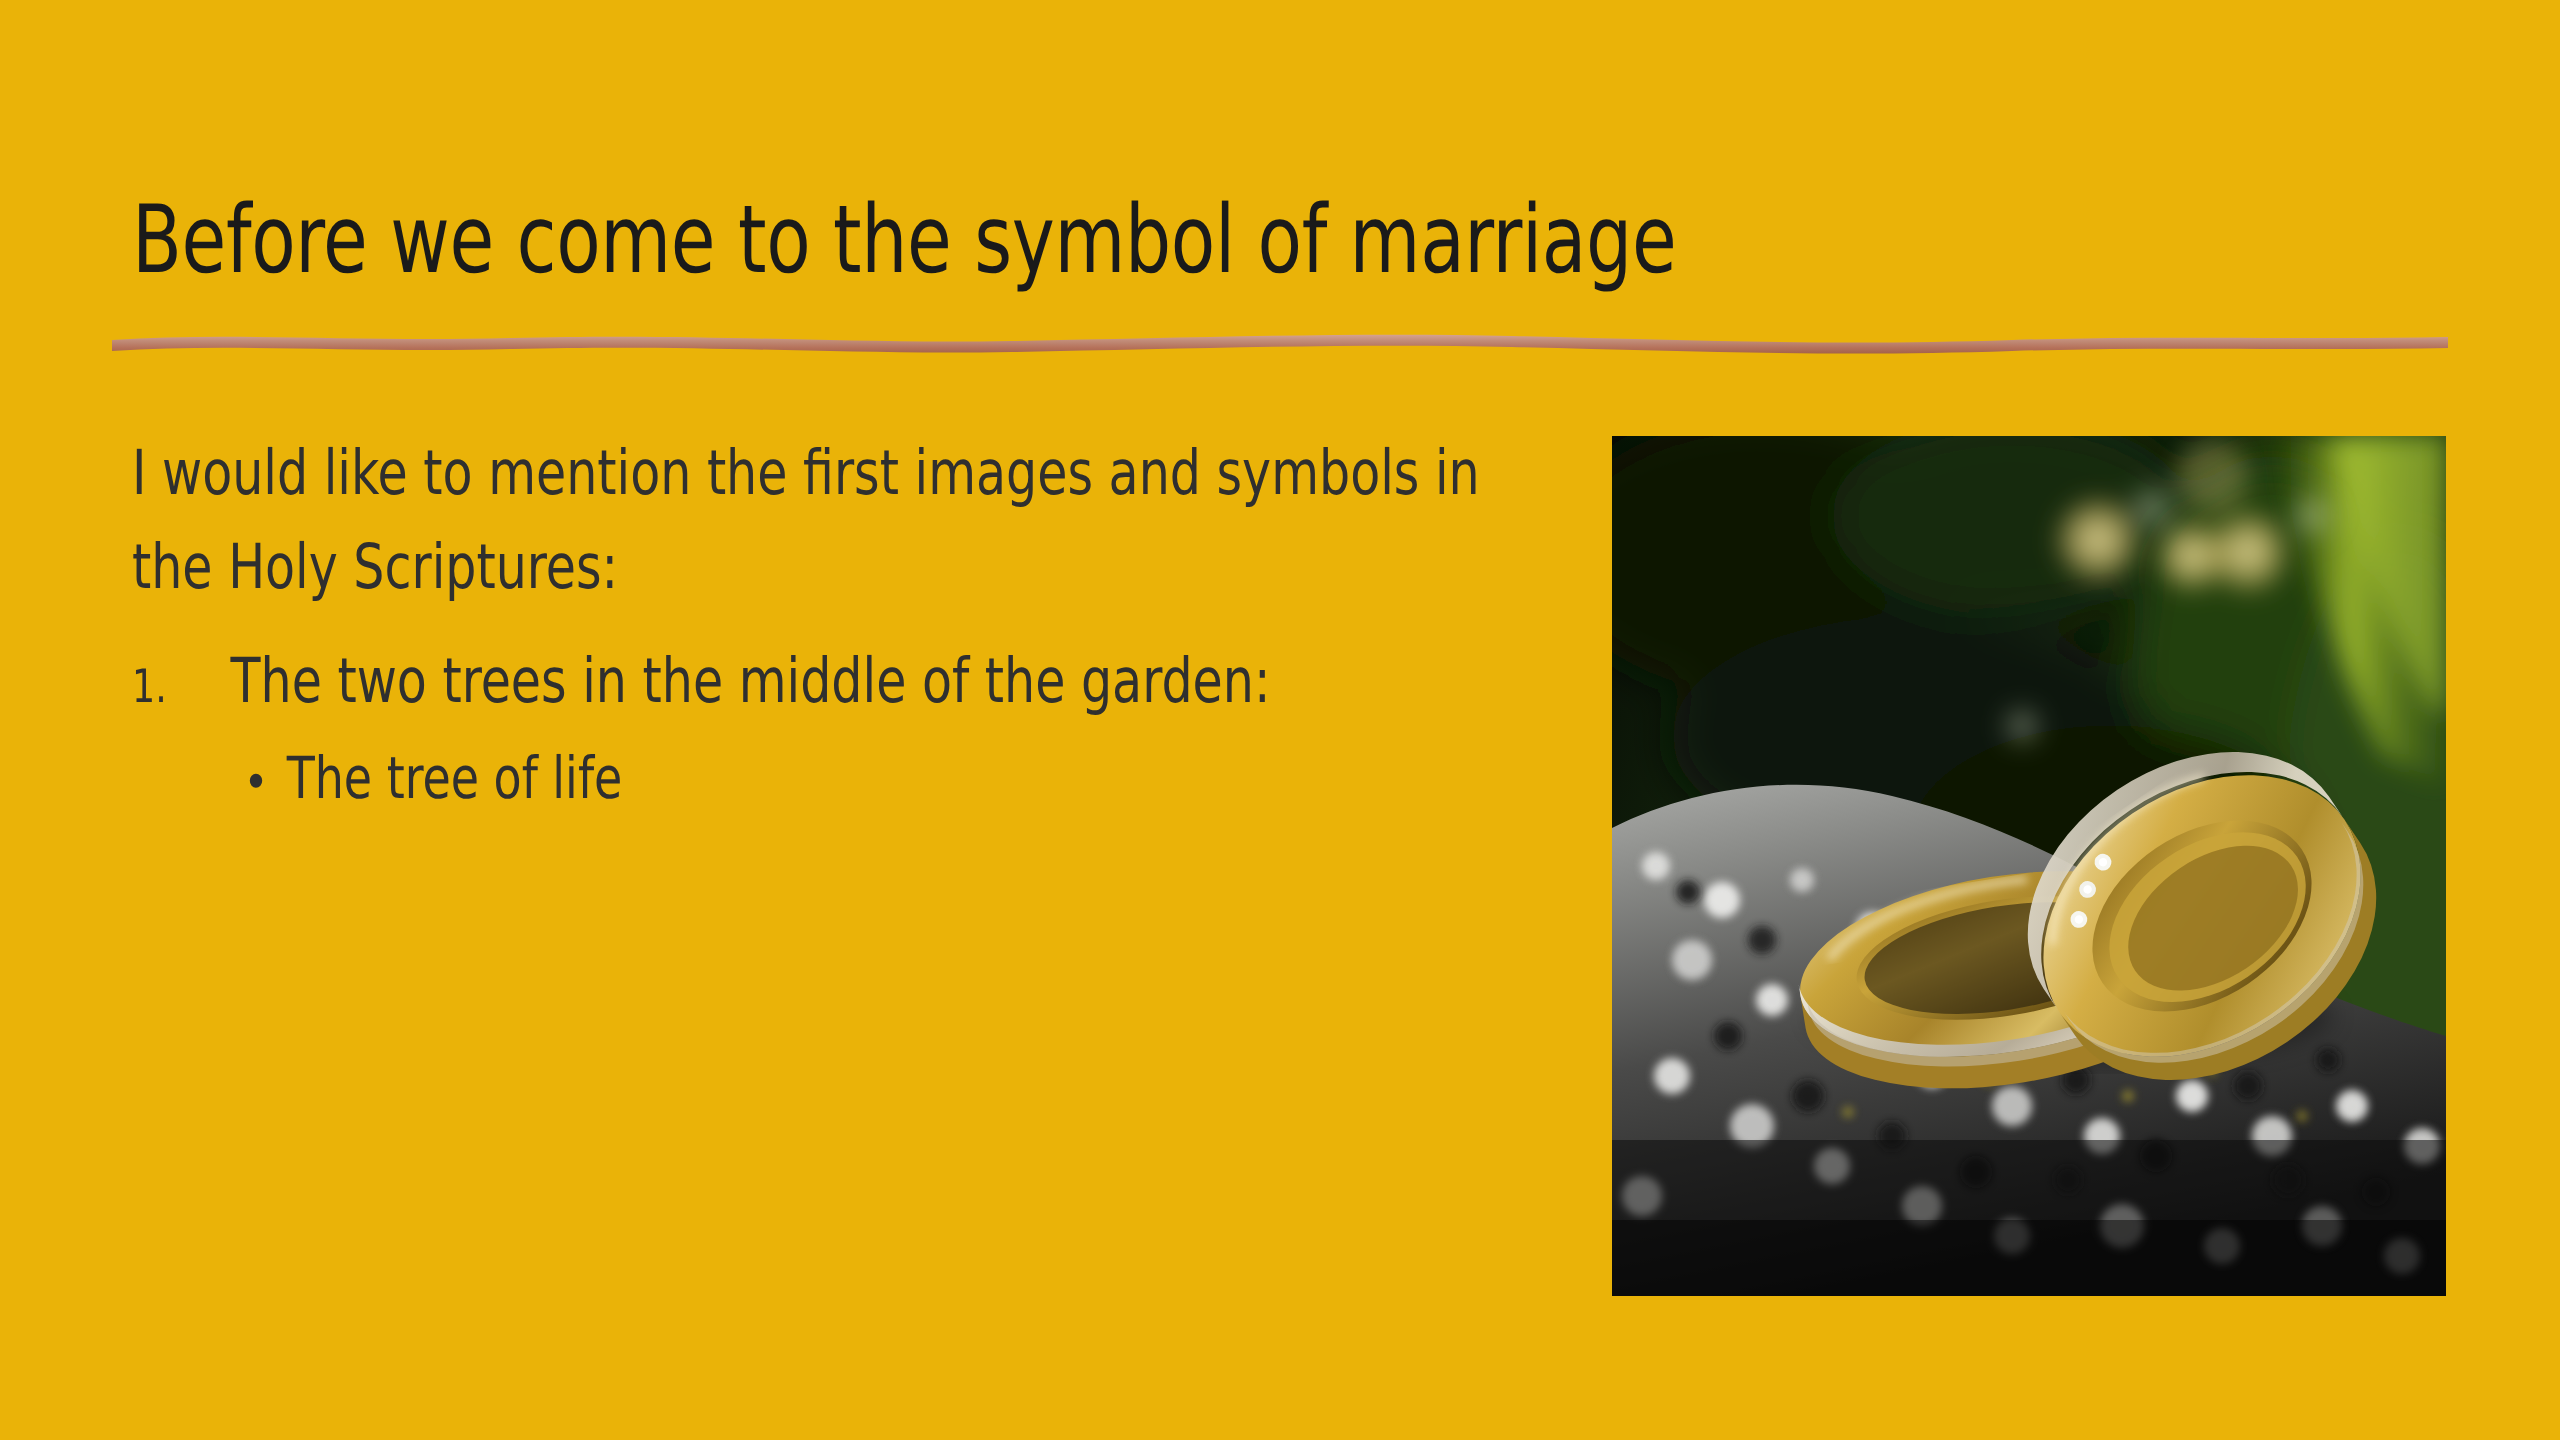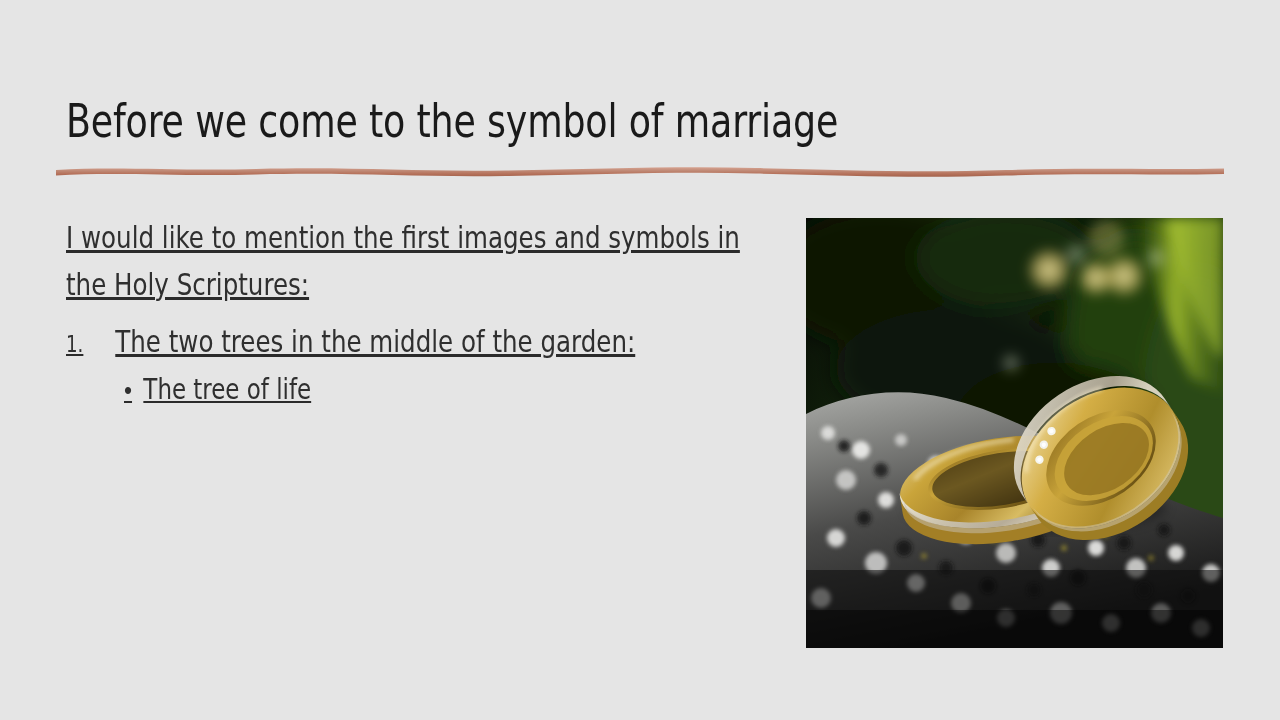--- a/index.html
+++ b/index.html
@@ -11,21 +11,21 @@
     width: 1280px;
     height: 720px;
     overflow: hidden;
     font-family: "Liberation Sans", sans-serif;
     position: relative;
   }
 
   .slide {
     position: absolute;
     inset: 0;
-    background: #e5e5e5;
+    background: #eab308;
   }
 
   
   .title-block {
     position: absolute;
     left: 66px;
     top: 96px;
     width: 1160px;
   }
   .slide-title {
@@ -51,21 +51,20 @@
   }
   .divider svg { display: block; width: 100%; height: 100%; }
 
   
   .body-col {
     position: absolute;
     left: 66px;
     top: 214px;
     width: 700px;
     color: #2b2b2b;
-    text-decoration: underline;
   }
   .para {
     font-family: "DejaVu Sans Condensed", "Liberation Sans Narrow", "Liberation Sans", sans-serif;
     font-stretch: condensed;
     font-size: 31px;
     line-height: 1.5;
     font-weight: 400;
     color: #2f2f2f;
     transform: scaleX(0.88);
     transform-origin: left top;

